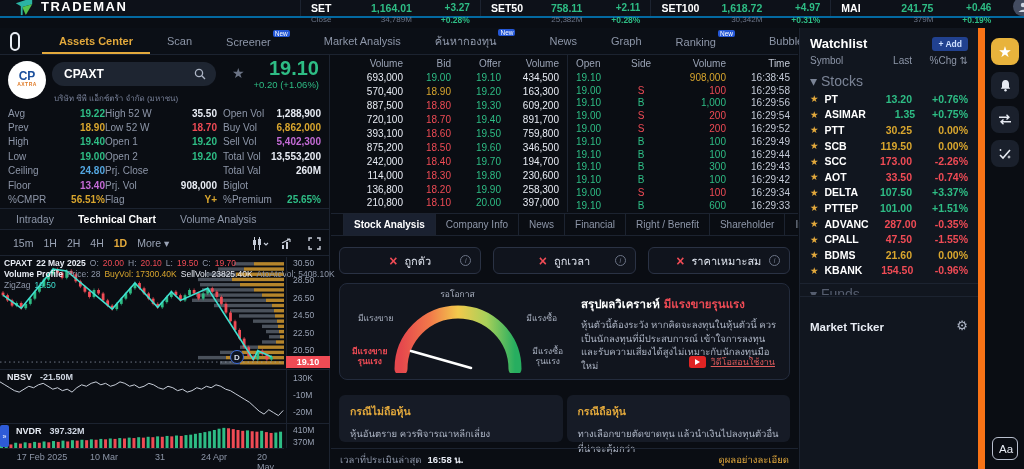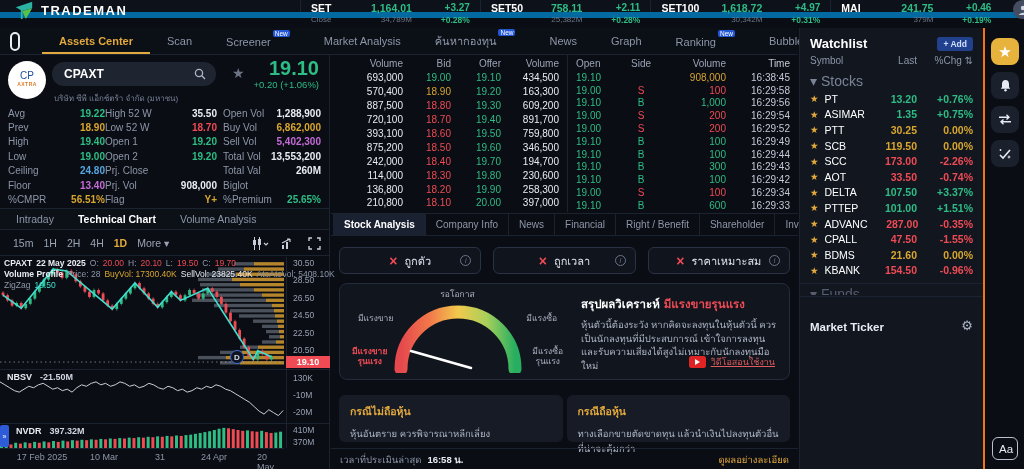--- a/index.html
+++ b/index.html
@@ -5,21 +5,21 @@
   html,body{margin:0;padding:0;background:#05070b}
   *{box-sizing:border-box}
   .app{position:relative;width:1024px;height:469px;background:#0a0d13;overflow:hidden;
        font-family:"Liberation Sans",sans-serif;color:#cfd6e2;font-size:11px}
   .c-green{color:var(--green)} .c-red{color:var(--red)} .c-yellow{color:var(--yellow)}
   .c-blue{color:var(--blue)} .c-pink{color:var(--pink)} .c-white{color:#e8ecf4}
   .c-cyan{color:var(--cyan)} .c-gray{color:#8d96a8} .bold{font-weight:bold}
 
   
   .topbar{position:absolute;top:0;left:0;right:0;height:18px;background:#0d1119;
-          border-bottom:6px solid #0369a1;display:flex;align-items:flex-start}
+          border-bottom:2px solid #0369a1;display:flex;align-items:flex-end}
   .brand{display:flex;align-items:center;gap:7px;padding:0 14px;width:300px;flex:none}
   .brand-name{font-weight:bold;letter-spacing:1.5px;color:#fff;font-size:13px}
   .indices{display:flex;flex:1;height:100%}
   .idx{flex:1;border-left:1px solid #1c2330;padding:2px 10px 0;display:grid;
        grid-template-columns:52px 1fr 50px;column-gap:8px;line-height:12px}
   .i-name{color:#fff;font-weight:bold;font-size:10.5px}
   .i-val{text-align:right;font-weight:bold;font-size:10.5px}
   .i-chg{text-align:right;font-weight:bold;font-size:10px}
   .i-sub{color:#6d7689;font-size:8px}
   .i-vol{color:#6d7689;font-size:8px;text-align:right}
@@ -38,21 +38,21 @@
             cursor:pointer;font-family:inherit;position:relative;white-space:nowrap}
   .nav-item.active{color:#e3a93c;font-weight:bold;box-shadow:inset 0 -2px 0 #e3a93c}
   .nav-badge{font-size:6.5px;background:#2457d6;color:#fff;border-radius:2px;padding:0 2px;
              position:relative;top:-5px;margin-left:2px}
 
   
   .panel-left{position:absolute;top:55px;left:0;width:330px;bottom:0;border-right:1px solid #1c2330}
   .stock-head{position:absolute;top:0;left:0;right:0;height:50px}
   .stock-logo{position:absolute;left:8px;top:6px;width:38px;height:38px;border-radius:50%;background:#fff;
               display:flex;flex-direction:column;align-items:center;justify-content:center;line-height:8px}
-  .stock-logo .cp{color:#1b4f9c;font-weight:normal;font-size:10px}
+  .stock-logo .cp{color:#1b4f9c;font-weight:bold;font-size:12px}
   .stock-logo .ax{color:#e07b28;font-weight:bold;font-size:5px;letter-spacing:.5px}
   .search-box{position:absolute;left:52px;top:7px;width:164px;height:24px;background:#1e2531;
               border-radius:12px;display:flex;align-items:center;padding:0 10px}
   .search-box input{flex:1;background:none;border:none;color:#fff;font-weight:bold;font-size:12px;
                     outline:none;font-family:inherit;min-width:0}
   .star-ic{position:absolute;left:226px;top:9px;color:#6b7385;font-size:14px;background:none;border:none;cursor:pointer}
   .price-block{position:absolute;right:10px;top:2px;text-align:right}
   .pb-last{font-size:20px;font-weight:bold;color:var(--green);line-height:22px}
   .pb-chg{font-size:9.5px;color:var(--green)}
   .company{position:absolute;left:54px;top:37px;font-size:8px;color:#79829a}
@@ -112,21 +112,21 @@
   .ob-c4{flex:1;text-align:right}
   .tk-h,.tk-r{display:flex;font-size:10px;align-items:center}
   .tk-h{color:#9aa3b5;height:15px}
   .tk-r{height:12.8px}
   .tk-c1{flex:0 0 44px}
   .tk-c2{flex:0 0 42px;text-align:center}
   .tk-c3{flex:0 0 64px;text-align:right}
   .tk-c4{flex:1;text-align:right;color:#c3c9d6}
 
   .analysis{position:absolute;top:158px;left:0;right:0;bottom:0;border-top:1px solid #1c2330}
-  .an-tabs{display:flex;height:22px;border-bottom:1px solid #1c2330;padding-left:2px}
+  .an-tabs{display:flex;height:22px;border-bottom:1px solid #1c2330;padding-left:12px}
   .an-tab{background:none;border:none;border-right:1px solid #1c2330;color:#8d96a8;font-size:10px;
           padding:0 10px;cursor:pointer;font-family:inherit;white-space:nowrap}
   .an-tab:first-child{border-left:1px solid #1c2330}
   .an-tab.active{background:#1a2130;color:#fff;font-weight:bold}
   .an-checks{display:flex;gap:12px;padding:11px 8px 9px}
   .check{flex:1;height:27px;border:1px solid #2a3244;border-radius:6px;background:#10141d;display:flex;
          align-items:center;justify-content:center;gap:7px;font-size:11px;color:#dde2ec;
          position:relative;cursor:pointer;font-family:inherit}
   .check .x{color:var(--red);font-weight:bold;font-size:14px;line-height:10px}
   .info-ic{position:absolute;right:9px;width:11px;height:11px;border:1px solid #6b7385;border-radius:50%;
@@ -154,31 +154,31 @@
   .an-card{flex:1;background:#161b26;border-radius:6px;padding:8px 11px;height:47px}
   .an-card h4{margin:0;font-size:10.5px;color:#e3a93c}
   .an-card p{margin:6px 0 0;font-size:9.5px;color:#aeb6c6}
   .an-footer{position:absolute;bottom:0;left:0;right:0;height:21px;display:flex;align-items:center;
              font-size:9.5px;color:#8d96a8;border-top:1px solid #1c2330;padding:0 9px}
   .an-footer b{color:#e8ecf4;margin-left:6px}
   .an-footer a{margin-left:auto;color:#e3a93c;cursor:pointer}
 
   
   .watchlist{position:absolute;top:28px;left:799px;width:186px;bottom:0;background:#11161f;
-             border-left:1px solid #1c2330;border-right:2px solid #f97316}
+             border-left:1px solid #1c2330;border-right:7px solid #f97316}
   .wl-head{display:flex;align-items:center;padding:8px 10px 1px}
   .wl-title{font-size:13px;font-weight:bold;color:#fff;flex:1}
   .wl-add{background:#21418f;color:#cfe0ff;font-size:8.5px;border:none;border-radius:3px;
           padding:2px 6px;cursor:pointer;font-family:inherit;font-weight:bold}
   .wl-cols{display:flex;padding:3px 10px 2px;font-size:10px;color:#8d96a8}
   .wl-cols .s1{flex:1}.wl-cols .s2{width:52px;text-align:right}.wl-cols .s3{width:56px;text-align:right}
   .wl-group{padding:5px 10px 2px;font-size:14px;color:#7b8496}
   .wl-row{display:flex;align-items:center;padding:0 10px;height:15.6px;font-size:10.5px;cursor:pointer}
   .wl-star{color:#e3a93c;margin-right:6px;font-size:9.5px}
-  .wl-sym{flex:1;color:#fff;font-weight:normal}
+  .wl-sym{flex:1;color:#fff;font-weight:bold}
   .wl-last{width:52px;text-align:right;font-weight:bold}
   .wl-chg{width:56px;text-align:right;font-weight:bold}
   .wl-funds{border-top:1px solid #1c2330;margin-top:5px;color:#555d6e;height:12px;overflow:hidden;
             padding-top:2px}
   .wl-mt{border-top:1px solid #1c2330;margin-top:1px;display:flex;align-items:flex-end;
          padding:21px 10px;font-size:11.5px;color:#e8ecf4;font-weight:bold}
   .wl-gear{margin-left:auto;color:#aeb6c6;font-size:13px;font-weight:normal;cursor:pointer}
 
   
   .rail{position:absolute;top:28px;left:986px;width:38px;bottom:0;background:#0a0d13}

